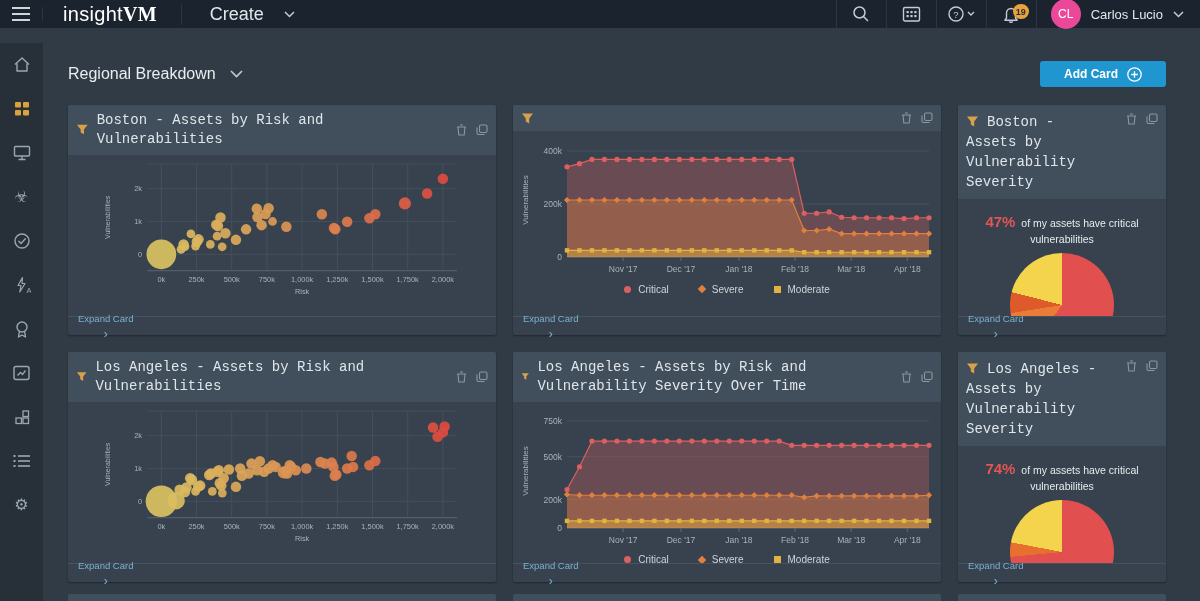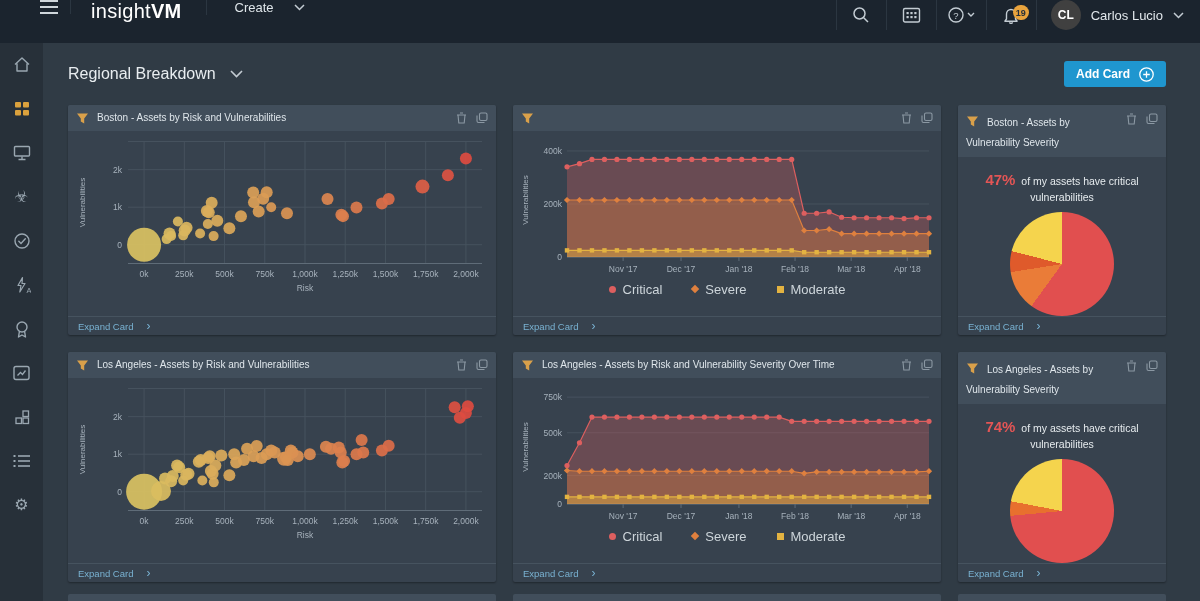--- a/index.html
+++ b/index.html
@@ -1,65 +1,65 @@
 <!DOCTYPE html>
 <html><head>
 <meta charset="utf-8">
 <style>
   *{box-sizing:border-box;}
   html,body{margin:0;padding:0;}
   body{width:1200px;height:601px;overflow:hidden;background:#303b45;font-family:"Liberation Sans",sans-serif;}
   svg text{font-family:"Liberation Sans",sans-serif;}
 
   
-  .navbar{position:fixed;top:0;left:0;width:1200px;height:43px;background:#1b242e;display:flex;align-items:flex-start;z-index:20;padding-left:28px;}
+  .navbar{position:fixed;top:0;left:0;width:1200px;height:28px;background:#1b242e;display:flex;align-items:center;z-index:20;}
   .nav-burger{width:43px;display:flex;align-items:center;justify-content:center;cursor:pointer;border-right:1px solid #2b3641;}
   .logo{display:flex;align-items:center;padding:0 24px 0 20px;font-size:20px;color:#fff;letter-spacing:.3px;}
   .logo .lt{font-weight:300;}
-  .logo .bd{font-weight:700;}
-  .nav-create{display:flex;align-items:center;gap:20px;padding:0 28px;border-left:1px solid #2b3641;color:#dfe6ea;font-size:13px;cursor:pointer;}
+  .logo .bd{font-weight:700;font-family:Liberation Serif, serif;}
+  .nav-create{display:flex;align-items:center;gap:20px;padding:0 28px;border-left:1px solid #2b3641;color:#dfe6ea;font-size:18px;cursor:pointer;}
   .nav-right{margin-left:auto;display:flex;align-items:stretch;}
   .nav-ic{width:50px;display:flex;align-items:center;justify-content:center;border-left:1px solid #2b3641;position:relative;cursor:pointer;color:#c2cbd2;}
   .badge{position:absolute;top:5px;right:7px;min-width:15px;height:15px;border-radius:8px;background:#e8a33d;color:#26303a;font-size:9px;font-weight:700;display:flex;align-items:center;justify-content:center;padding:0 3px;}
   .nav-user{border-left:1px solid #2b3641;display:flex;align-items:center;gap:10px;padding:0 16px 0 14px;cursor:pointer;}
-  .avatar{width:30px;height:30px;border-radius:50%;background:#404040;color:#fff;font-size:12px;font-weight:700;display:flex;align-items:center;justify-content:center;}
+  .avatar{width:30px;height:30px;border-radius:50%;background:#ec4899;color:#fff;font-size:12px;font-weight:400;display:flex;align-items:center;justify-content:center;}
   .uname{color:#e2e8ec;font-size:13px;}
 
   
   .sidebar{position:fixed;top:43px;left:0;bottom:0;width:43px;background:#273039;display:flex;flex-direction:column;z-index:15;}
   .side-item{height:44px;display:flex;align-items:center;justify-content:center;cursor:pointer;color:#9aa7b1;}
   .side-item.active{color:#dba13d;}
   .side-item .uglyph{font-size:16px;line-height:1;}
 
   
   .main{margin:43px 0 0 43px;padding:13px 34px 0 25px;}
   .page-head{height:36px;display:flex;align-items:center;margin-bottom:13px;justify-content:center;}
   .page-title{color:#e8edf0;font-size:16px;display:flex;align-items:center;gap:14px;cursor:pointer;}
-  .add-card{margin-left:auto;background:#1f96cf;color:#fff;border:none;border-radius:3px;height:26px;padding:0 12px;font-size:12px;font-weight:700;display:flex;align-items:center;gap:9px;cursor:pointer;font-family:"Liberation Sans",sans-serif;}
+  .add-card{margin-left:auto;background:#1f96cf;color:#fff;border:none;border-radius:3px;height:26px;padding:0 24px;font-size:12px;font-weight:700;display:flex;align-items:center;gap:9px;cursor:pointer;font-family:"Liberation Sans",sans-serif;}
 
   .grid{display:grid;grid-template-columns:428px 428px 208px;gap:17px;}
   .card{height:230px;background:#37424e;border-radius:2px;display:flex;flex-direction:column;box-shadow:0 1px 2px rgba(0,0,0,.35);}
   .card-header{background:#414e5b;padding:6px 8px;display:flex;align-items:center;gap:8px;border-radius:2px 2px 0 0;min-height:26px;}
-  .card-title{color:#dfe6eb;font-size:10px;line-height:1.35;}
+  .card-title{color:#dfe6eb;font-size:14px;line-height:1.35;font-family:Liberation Mono, monospace;}
   .card-actions{margin-left:auto;display:flex;gap:9px;color:#8b98a3;align-items:center;}
   .card-actions span{cursor:pointer;display:flex;}
   .pie-card .card-header{display:block;position:relative;padding:7px 62px 7px 8px;min-height:48px;}
   .pie-card .funnel-wrap{display:inline-block;vertical-align:-2px;margin-right:8px;}
   .pie-card .card-actions{position:absolute;right:8px;top:8px;margin-left:0;}
   .card-body{flex:1;position:relative;padding:2px 4px 0;overflow:hidden;}
   .card-footer{height:19px;border-top:1px solid #46535f;display:flex;align-items:center;padding:0 10px;}
-  .expand{color:#79b2d2;font-size:9.5px;display:flex;align-items:center;gap:13px;cursor:pointer;}
+  .expand{color:#79b2d2;font-size:9.5px;display:flex;align-items:center;gap:5px;cursor:pointer;flex-direction:column;}
   .expand .chev{font-size:12px;line-height:1;margin-top:-1px;}
 
   .legend{display:flex;justify-content:center;gap:30px;height:16px;align-items:center;margin-top:-2px;}
   .lg-item{display:flex;align-items:center;}
   .lg-mk{width:7px;height:7px;display:inline-block;}
   .lg-mk.circle{border-radius:50%;}
   .lg-mk.diamond{transform:rotate(45deg);width:6px;height:6px;}
-  .lg-lab{color:#cdd5da;font-size:13px;margin-left:7px;}
+  .lg-lab{color:#cdd5da;font-size:10px;margin-left:7px;}
 
   .stat{text-align:center;margin:10px auto 0;width:192px;color:#e6ebee;font-size:10.5px;line-height:1.4;}
   .stat b{color:#e35555;font-size:15px;font-weight:700;margin-right:3px;text-align:right;}
   .pie{width:104px;height:104px;border-radius:50%;margin:7px auto 0;}
 
   .partial-row{display:grid;grid-template-columns:428px 428px 208px;gap:17px;margin-top:12px;}
   .partial{height:8px;background:#414e5b;border-radius:2px 2px 0 0;}
 </style>
 </head>
 <body>

